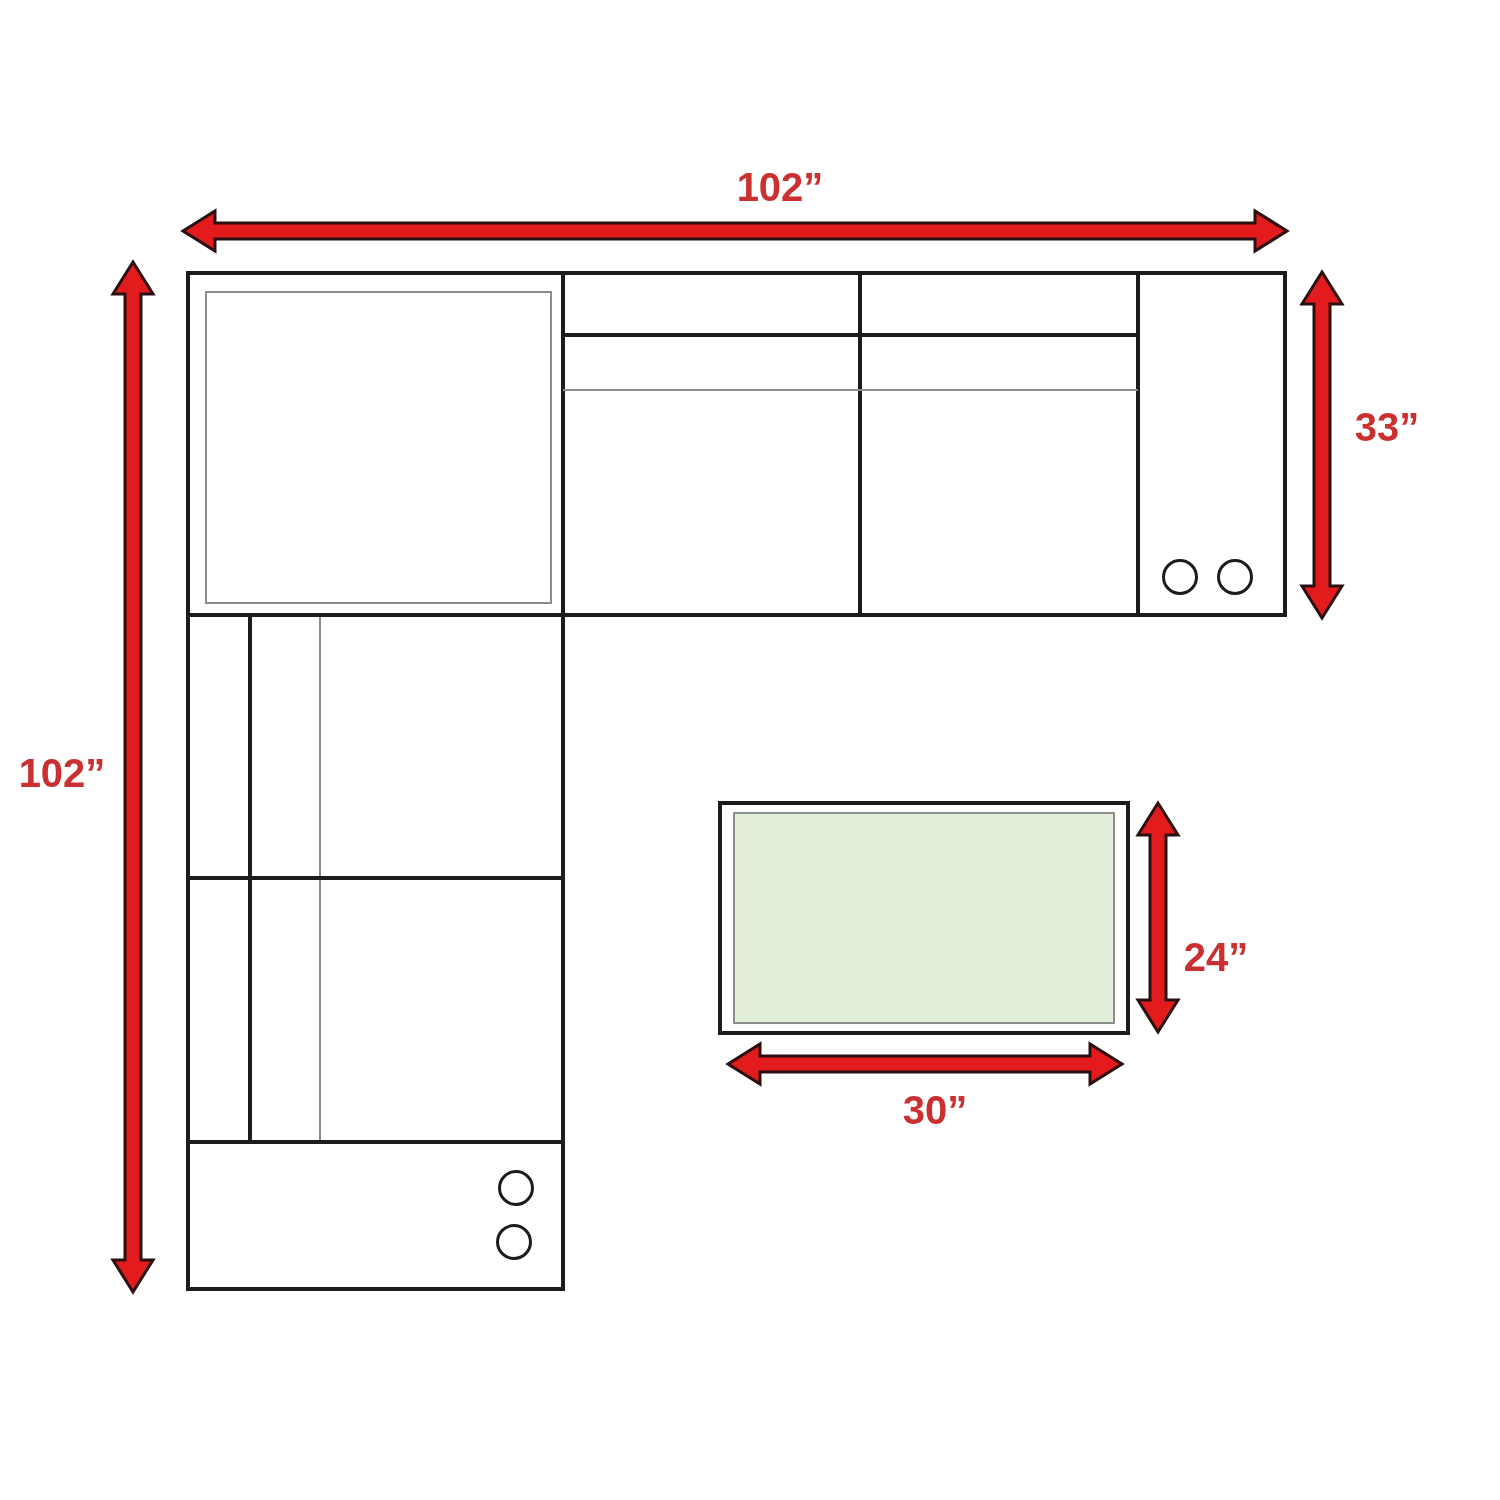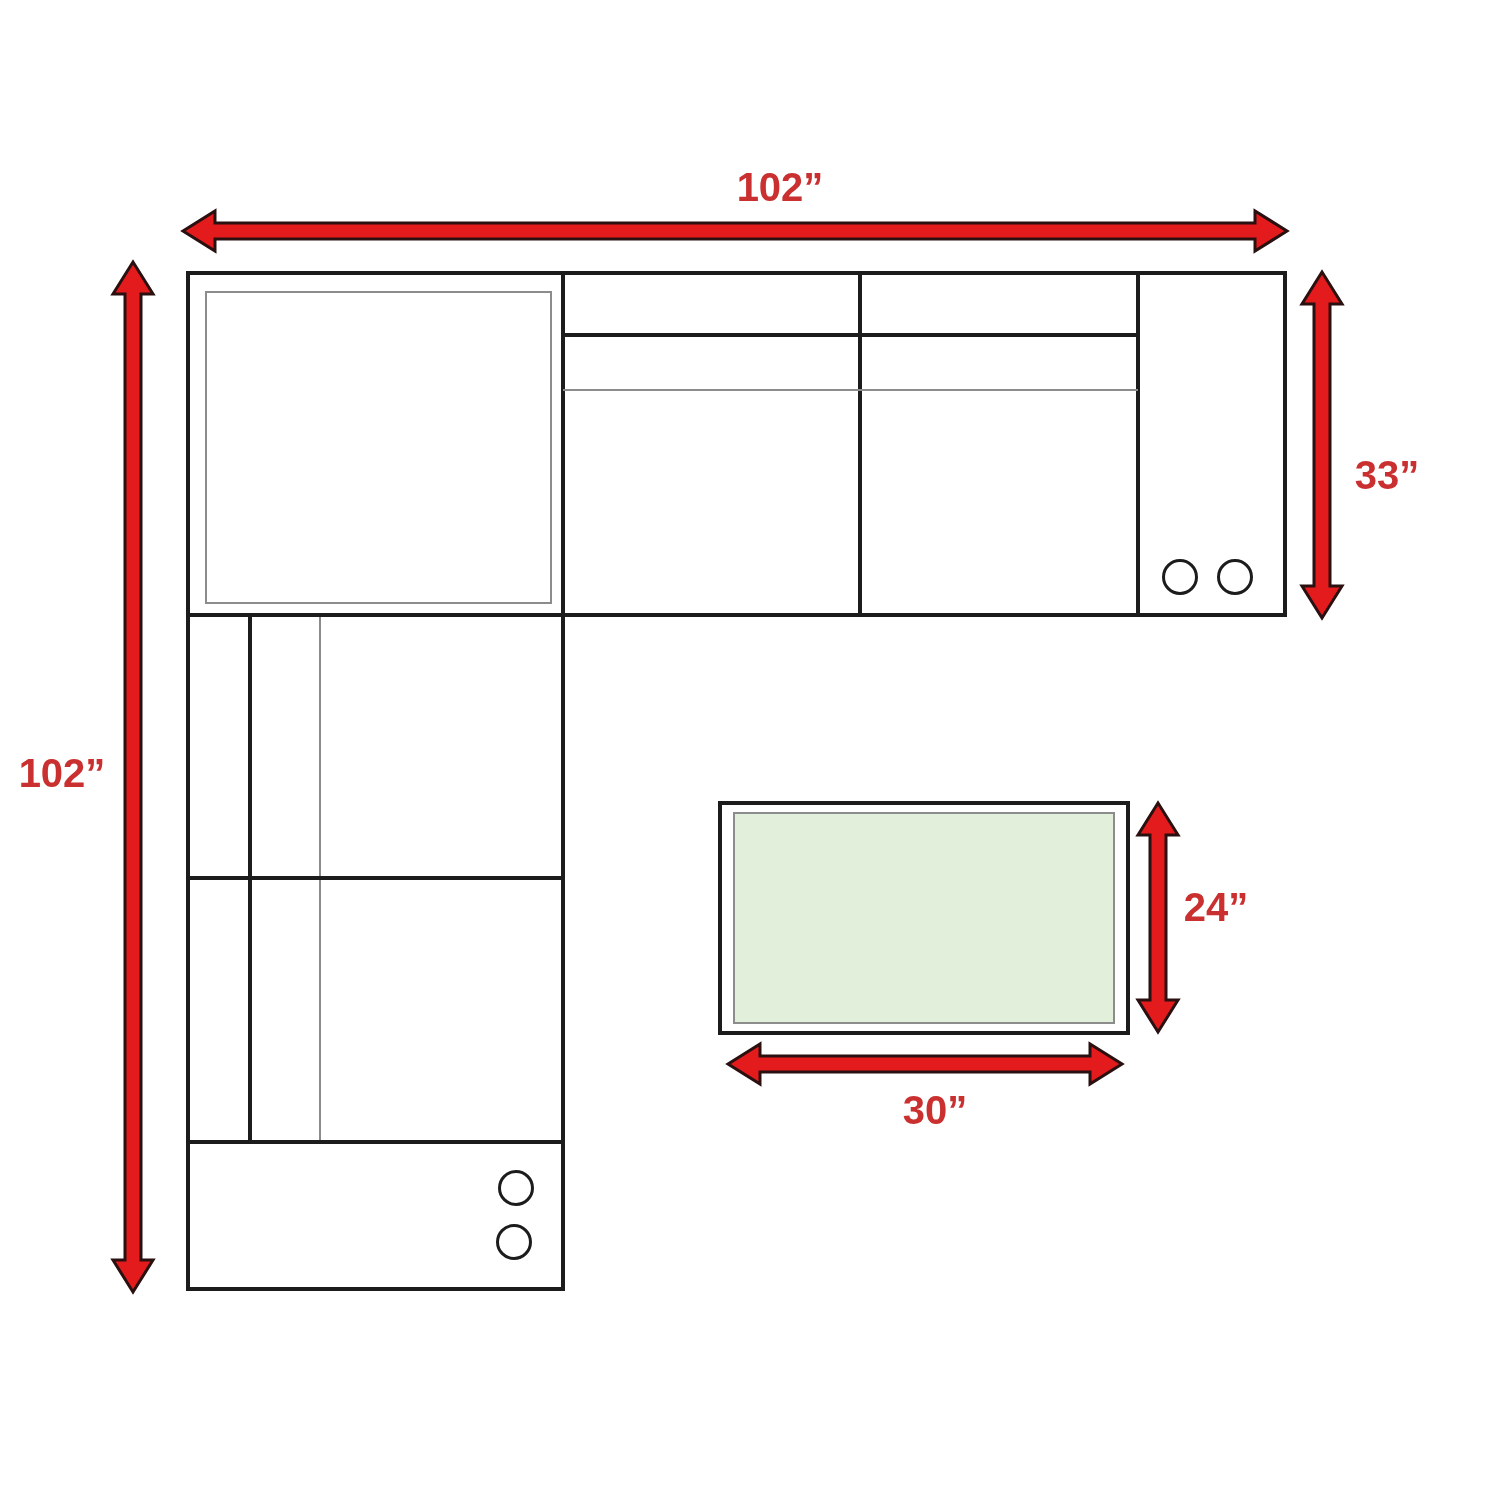--- a/index.html
+++ b/index.html
@@ -118,17 +118,17 @@
 
     <polygon class="dim-arrow" points="1322,272 1302,304 1314,304 1314,586 1302,586 1322,618 1342,586 1330,586 1330,304 1342,304"></polygon>
 
     <polygon class="dim-arrow" points="1158,803 1138,835 1150,835 1150,1000 1138,1000 1158,1032 1178,1000 1166,1000 1166,835 1178,835"></polygon>
 
     <polygon class="dim-arrow" points="728,1064 760,1044 760,1056 1090,1056 1090,1044 1122,1064 1090,1084 1090,1072 760,1072 760,1084"></polygon>
   </svg>
 
   <div class="dim-label" style="left:720px; top:167px;">102”</div>
   <div class="dim-label" style="left:2px; top:753px;">102”</div>
-  <div class="dim-label" style="left:1327px; top:407px;margin-top:48px;">33”</div>
-  <div class="dim-label" style="left:1156px; top:887px;">24”</div>
+  <div class="dim-label" style="left:1327px; top:407px;">33”</div>
+  <div class="dim-label" style="left:1156px; top:937px;">24”</div>
   <div class="dim-label" style="left:875px; top:1090px;">30”</div>
 
 </div>
 
 </body></html>

